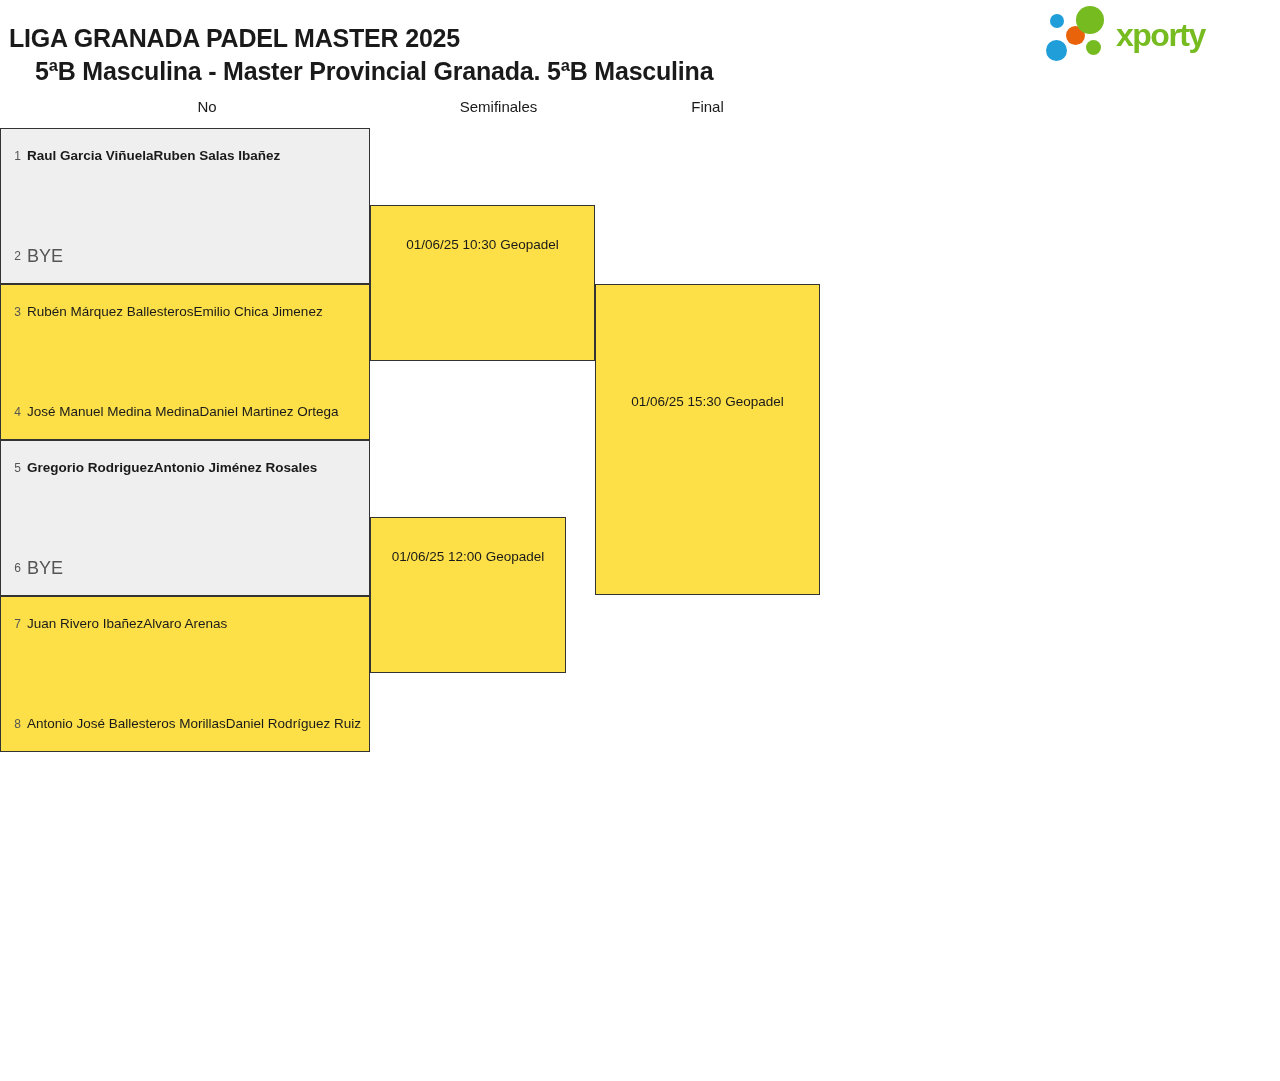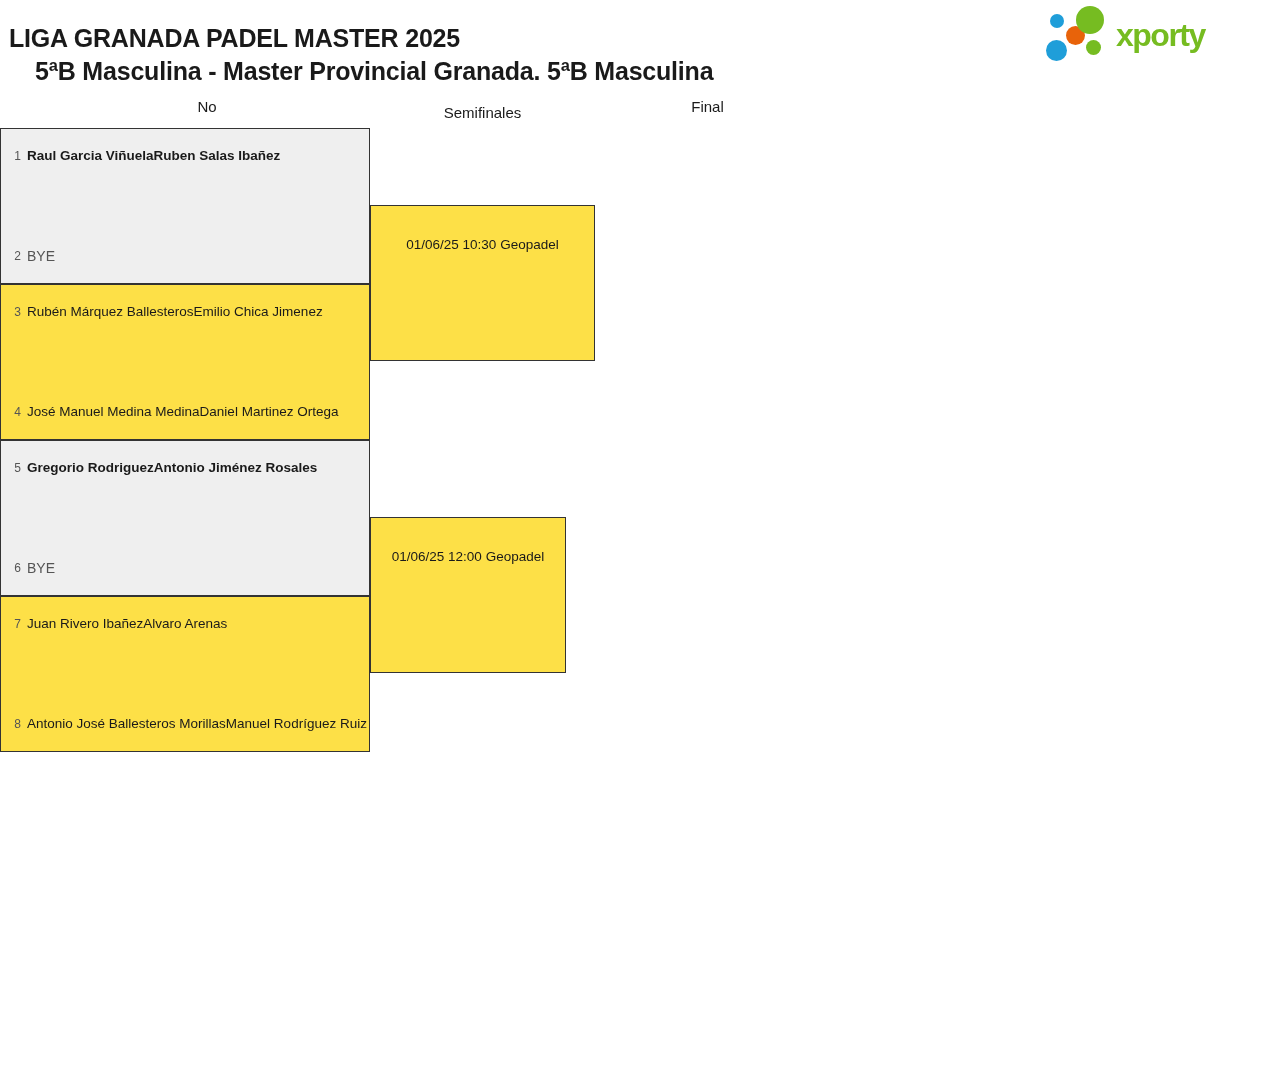--- a/index.html
+++ b/index.html
@@ -34,21 +34,21 @@
     line-height: 58px;
   }
 
   
   .round-header {
     position: absolute; top: 96px; height: 22px;
     font-size: 15px; text-align: center; line-height: 22px;
     color: #1a1a1a; white-space: nowrap;
   }
   #hdr-r1 { left: 0px;   width: 370px; padding-left: 44px; }
-  #hdr-sf { left: 370px; width: 225px; margin-top: 6px; }
+  #hdr-sf { left: 386px; width: 225px; }
   #hdr-f  { left: 595px; width: 225px; }
 
   
   .match {
     position: absolute;
     border: 1px solid #333333;
     background: #fde047;
   }
   .match.highlight { background: #efefef; }
 
@@ -63,21 +63,21 @@
   .seed {
     width: 26px; flex: 0 0 26px; text-align: right;
     font-size: 12px; color: #555555; padding-right: 6px;
     line-height: 40px;
   }
   .players { display: flex; flex-direction: row; justify-content: center; }
   .pname {
     font-size: 13.5px; line-height: 18px; color: #1a1a1a; white-space: nowrap;
   }
   .winner .pname { font-weight: bold; }
-  .bye { font-size: 14px; color: #555555; line-height: 40px; }
+  .bye { font-size: 18px; color: #555555; line-height: 40px; }
 
   
   .later {
     display: flex; align-items: center; justify-content: center;
   }
   .match-label {
     font-size: 13.5px; color: #1a1a1a; white-space: nowrap; text-align: center;
   }
   #sf1 { left: 370px; top: 205px; width: 225px; height: 156px; }
   #sf2 { left: 370px; top: 517px; width: 196px; height: 156px; }
@@ -163,26 +163,29 @@
       <span class="seed">7</span>
       <span class="players">
         <span class="pname">Juan Rivero Ibañez</span>
         <span class="pname">Alvaro Arenas</span>
       </span>
     </div>
     <div class="entry bottom">
       <span class="seed">8</span>
       <span class="players">
         <span class="pname">Antonio José Ballesteros Morillas</span>
-        <span class="pname">Manuel Rodríguez Ruiz</span>
+        <span class="pname">Daniel Rodríguez Ruiz</span>
       </span>
     </div>
   </div>
 
   <div class="match later" id="sf1">
     <span class="match-label">01/06/25 10:30 Geopadel</span>
   </div>
   <div class="match later" id="sf2">
     <span class="match-label">01/06/25 12:00 Geopadel</span>
   </div>
 
+  <div class="match later" id="fin">
+    <span class="match-label">01/06/25 15:30 Geopadel</span>
+  </div>
 
 </div>
 
 </body></html>

